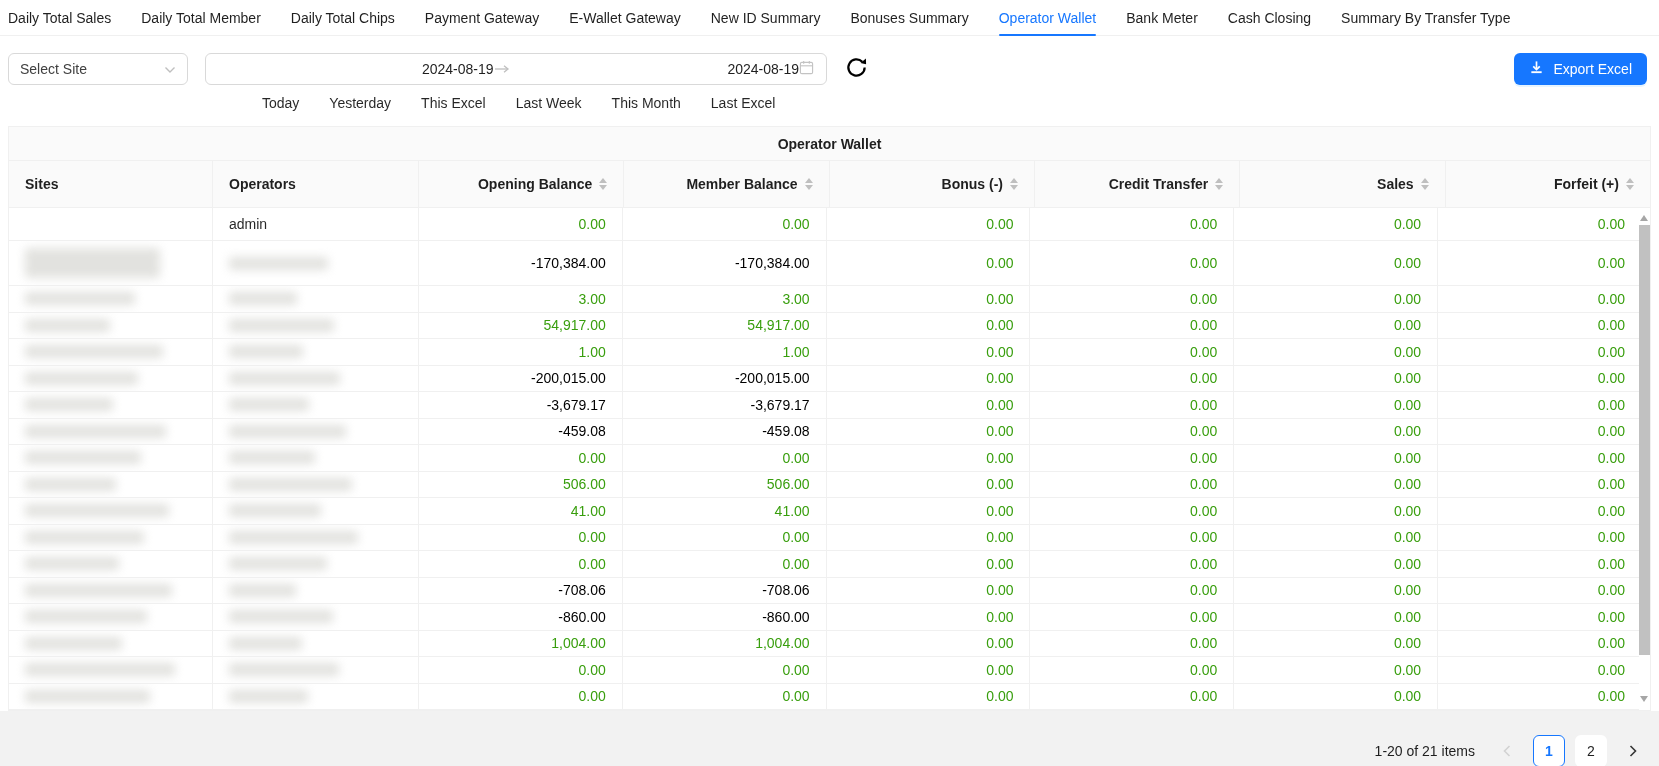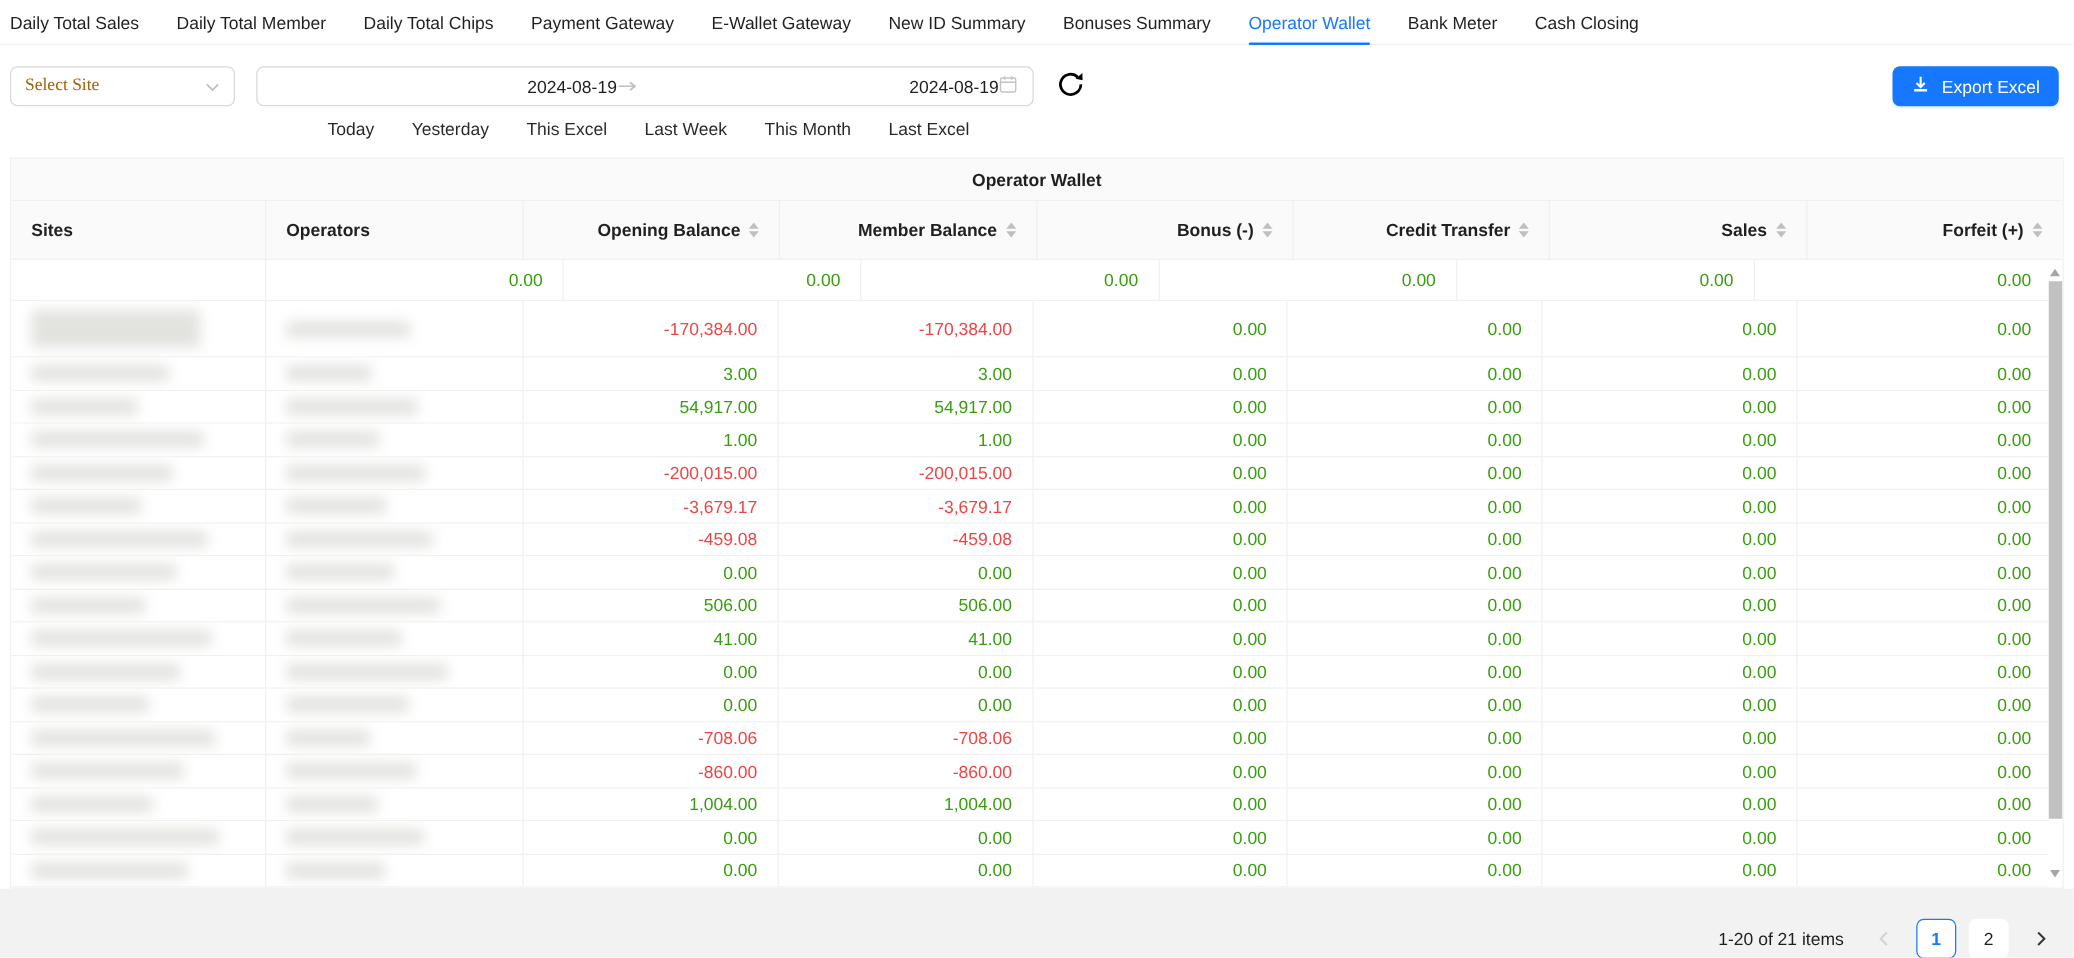--- a/index.html
+++ b/index.html
@@ -12,21 +12,21 @@
   
   .tabbar { display:flex; align-items:stretch; height:36px; padding:0 8px; border-bottom:1px solid #f0f0f0; }
   .tab { position:relative; display:flex; align-items:center; margin-right:30px; cursor:pointer; white-space:nowrap; color:rgba(0,0,0,.88); }
   .tab.active { color:#1677ff; }
   .tab.active::after { content:""; position:absolute; left:0; right:0; bottom:-1px; height:2px; background:#1677ff; border-radius:2px; }
 
   
   .toolbar { position:relative; height:32px; margin-top:17px; padding-left:8px; display:flex; align-items:center; }
   .select-box { width:180px; height:32px; border:1px solid #d9d9d9; border-radius:6px; background:#fff;
     display:flex; align-items:center; justify-content:space-between; padding:0 11px; cursor:pointer; }
-  .select-box .ph { color:#a16207;font-family:Liberation Serif, serif; }
+  .select-box .ph { color:#404040; }
   .rangepicker { margin-left:17px; width:622px; height:32px; border:1px solid #d9d9d9; border-radius:6px; background:#fff;
     display:flex; align-items:center; padding:0 12px; cursor:pointer; }
   .rp-input { flex:1 1 0; color:rgba(0,0,0,.88);text-align:right; }
   .rp-sep { flex:0 0 auto; margin-right:14px; display:flex; align-items:center; }
   .icon-btn { margin-left:18px; background:none; border:none; cursor:pointer; display:flex; align-items:center; padding:0; }
   .export-btn { position:absolute; right:12px; top:0; height:32px; padding:0 15px; background:#1677ff; color:#fff;
     border:none; border-radius:6px; display:flex; align-items:center; gap:9px; font-size:14px; cursor:pointer;
     font-family:inherit; box-shadow:0 2px 0 rgba(5,145,255,.1); }
 
   
@@ -49,21 +49,21 @@
   .caret-down { width:0; height:0; border-left:4px solid transparent; border-right:4px solid transparent; border-top:5px solid #bfbfbf; }
 
   .tbody { position:relative; height:502px; overflow:hidden; }
   .trow { display:flex; height:26.5px; border-bottom:1px solid #f0f0f0; background:#fff; }
   .trow.h-admin { height:33px; }
   .trow.h-tall { height:45px; }
   .cell { display:flex; align-items:center; padding:0 16px; border-right:1px solid #f0f0f0; overflow:hidden; }
   .cell.right { justify-content:flex-end; }
   .cell.c-sales { border-right:none; padding-right:25px; }
   .pos { color:#389e0d; }
-  .neg { color:#ef4444; }
+  .neg { color:#000000; }
   .redact { height:13px; border-radius:2px; background:#cbcbc5; opacity:.55; filter:blur(5px); }
   .redact.big { height:30px; }
 
   
   .vscroll { position:absolute; top:0; right:0; width:11px; height:502px; background:#fff; z-index:5; }
   .sb-arrow-up, .sb-arrow-down { position:absolute; left:1px; width:0; height:0;
     border-left:4.5px solid transparent; border-right:4.5px solid transparent; }
   .sb-arrow-up { top:7px; border-bottom:6px solid #a6a6a6; }
   .sb-arrow-down { bottom:8px; border-top:6px solid #a6a6a6; }
   .vthumb { position:absolute; top:17px; left:0; width:11px; height:430px; background:#c1c1c1; }
@@ -88,20 +88,21 @@
       <div class="tab">Daily Total Sales</div>
       <div class="tab">Daily Total Member</div>
       <div class="tab">Daily Total Chips</div>
       <div class="tab">Payment Gateway</div>
       <div class="tab">E-Wallet Gateway</div>
       <div class="tab">New ID Summary</div>
       <div class="tab">Bonuses Summary</div>
       <div class="tab active">Operator Wallet</div>
       <div class="tab">Bank Meter</div>
       <div class="tab">Cash Closing</div>
+      <div class="tab">Summary By Transfer Type</div>
     </nav>
 
   <div class="toolbar">
     <div class="select-box">
       <span class="ph">Select Site</span>
       <span>
         <svg width="12" height="8" viewBox="0 0 12 8">
             <polyline points="1.5,1.5 6,6 10.5,1.5" fill="none" stroke="#bfbfbf" stroke-width="1.4"></polyline>
           </svg>
       </span>
@@ -204,20 +205,21 @@
           <span>Forfeit (+)</span>
           <span class="sorter">
             <span class="caret-up"></span>
             <span class="caret-down"></span>
           </span>
         </div>
       </div>
     <div class="tbody" id="tbody">
         <div class="trow h-admin">
           <div class="cell c-sites"></div>
+          <div class="cell c-operators">admin</div>
           <div class="cell c-num right">
             <span class="pos">0.00</span>
           </div>
           <div class="cell c-num right">
             <span class="pos">0.00</span>
           </div>
           <div class="cell c-num right">
             <span class="pos">0.00</span>
           </div>
           <div class="cell c-num right">

